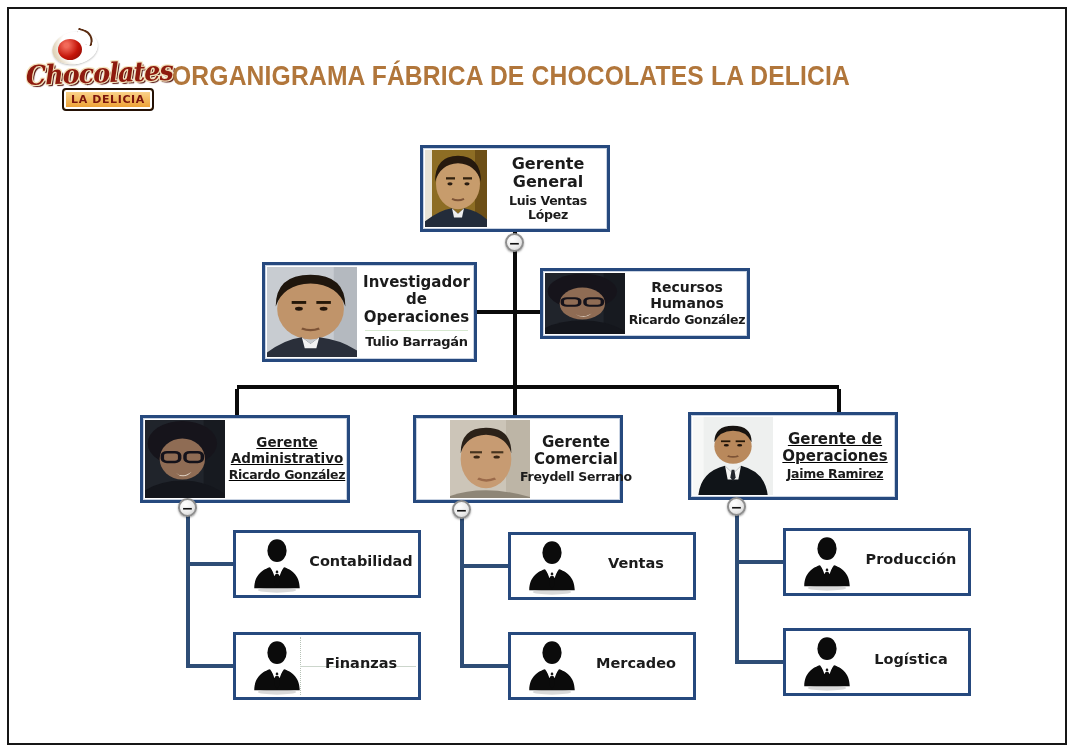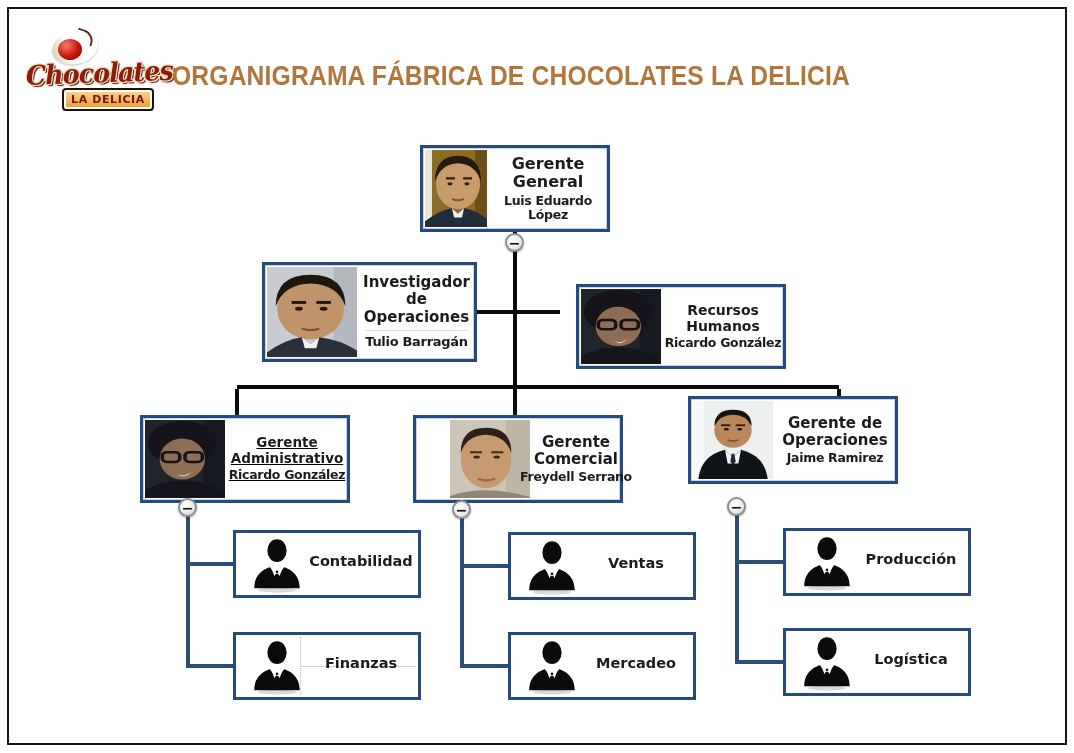--- a/index.html
+++ b/index.html
@@ -49,36 +49,36 @@
   .box.gg{left:420px;top:145px;width:190px;height:87px;}
   .box.gg .photo{width:62px;}
   .box.gg .ttl{font-size:16px;}
   .box.gg .nm{font-size:12.5px;white-space:normal;}
 
   .box.inv{left:262px;top:262px;width:215px;height:100px;}
   .box.inv .photo{width:90px;}
   .box.inv .ttl{font-size:15px;}
   .box.inv .nm{font-size:13px;}
 
-  .box.rh{left:576px;top:268px;width:210px;height:85px;margin-top:16px;}
+  .box.rh{left:540px;top:268px;width:210px;height:71px;}
   .box.rh .photo{width:80px;}
   .box.rh .ttl{font-size:14px;}
   .box.rh .nm{font-size:12.5px;}
 
   .box.adm{left:140px;top:415px;width:210px;height:88px;text-decoration:underline;}
   .box.adm .photo{width:80px;}
   .box.adm .ttl{font-size:13.5px;}
   .box.adm .nm{font-size:12.5px;}
 
   .box.com{left:413px;top:415px;width:210px;height:88px;padding-left:32px;}
   .box.com .photo{width:80px;}
   .box.com .ttl{font-size:15px;}
   .box.com .nm{font-size:12.5px;}
 
-  .box.ope{left:688px;top:396px;width:210px;height:88px;}
+  .box.ope{left:688px;top:412px;width:210px;height:88px;text-decoration:underline;}
   .box.ope .photo{width:80px;}
   .box.ope .ttl{font-size:15px;}
   .box.ope .nm{font-size:12.5px;}
 
   
   .leaf{position:absolute;width:188px;height:68px;background:#fff;border:3px solid #26497e;
     box-sizing:border-box;z-index:2;}
   .leaf .man{position:absolute;left:13px;top:4px;width:56px;height:57px;}
   .leaf .label{position:absolute;left:72px;right:4px;top:20px;text-align:center;
     font-weight:bold;font-size:14.5px;color:#1b1b1b;white-space:nowrap;}
@@ -139,21 +139,21 @@
         <rect x="38" y="29" width="9" height="2.4" fill="#33220f"></rect>
         <ellipse cx="25" cy="36" rx="2.6" ry="1.7" fill="#2a1d12"></ellipse>
         <ellipse cx="42" cy="36" rx="2.6" ry="1.7" fill="#2a1d12"></ellipse>
         <path d="M27,52 Q33,55 39,52" stroke="#7d5336" stroke-width="2" fill="none"></path>
         <path d="M0,82 L0,76 Q14,64 27,62 L33,68 L39,62 Q52,64 62,74 L62,82 Z" fill="#232c3a"></path>
         <polygon points="27,62 33,68 39,62 37,72 29,72" fill="#efefef"></polygon>
       </svg>
     </div>
     <div class="texts">
       <div class="ttl">Gerente General</div>
-      <div class="nm">Luis Eduardo López</div>
+      <div class="nm">Luis Ventas López</div>
     </div>
   </div>
   <div class="minus" style="left:505px;top:233px;">−</div>
 
   <div class="box inv">
     <div class="photo">
       <svg viewBox="0 0 62 82" preserveAspectRatio="none">
         <rect width="62" height="82" fill="#c8ccd1"></rect>
         <rect x="46" y="0" width="16" height="82" fill="#b4b9bf"></rect>
         <ellipse cx="30" cy="38" rx="23" ry="28" fill="#c0946a"></ellipse>

